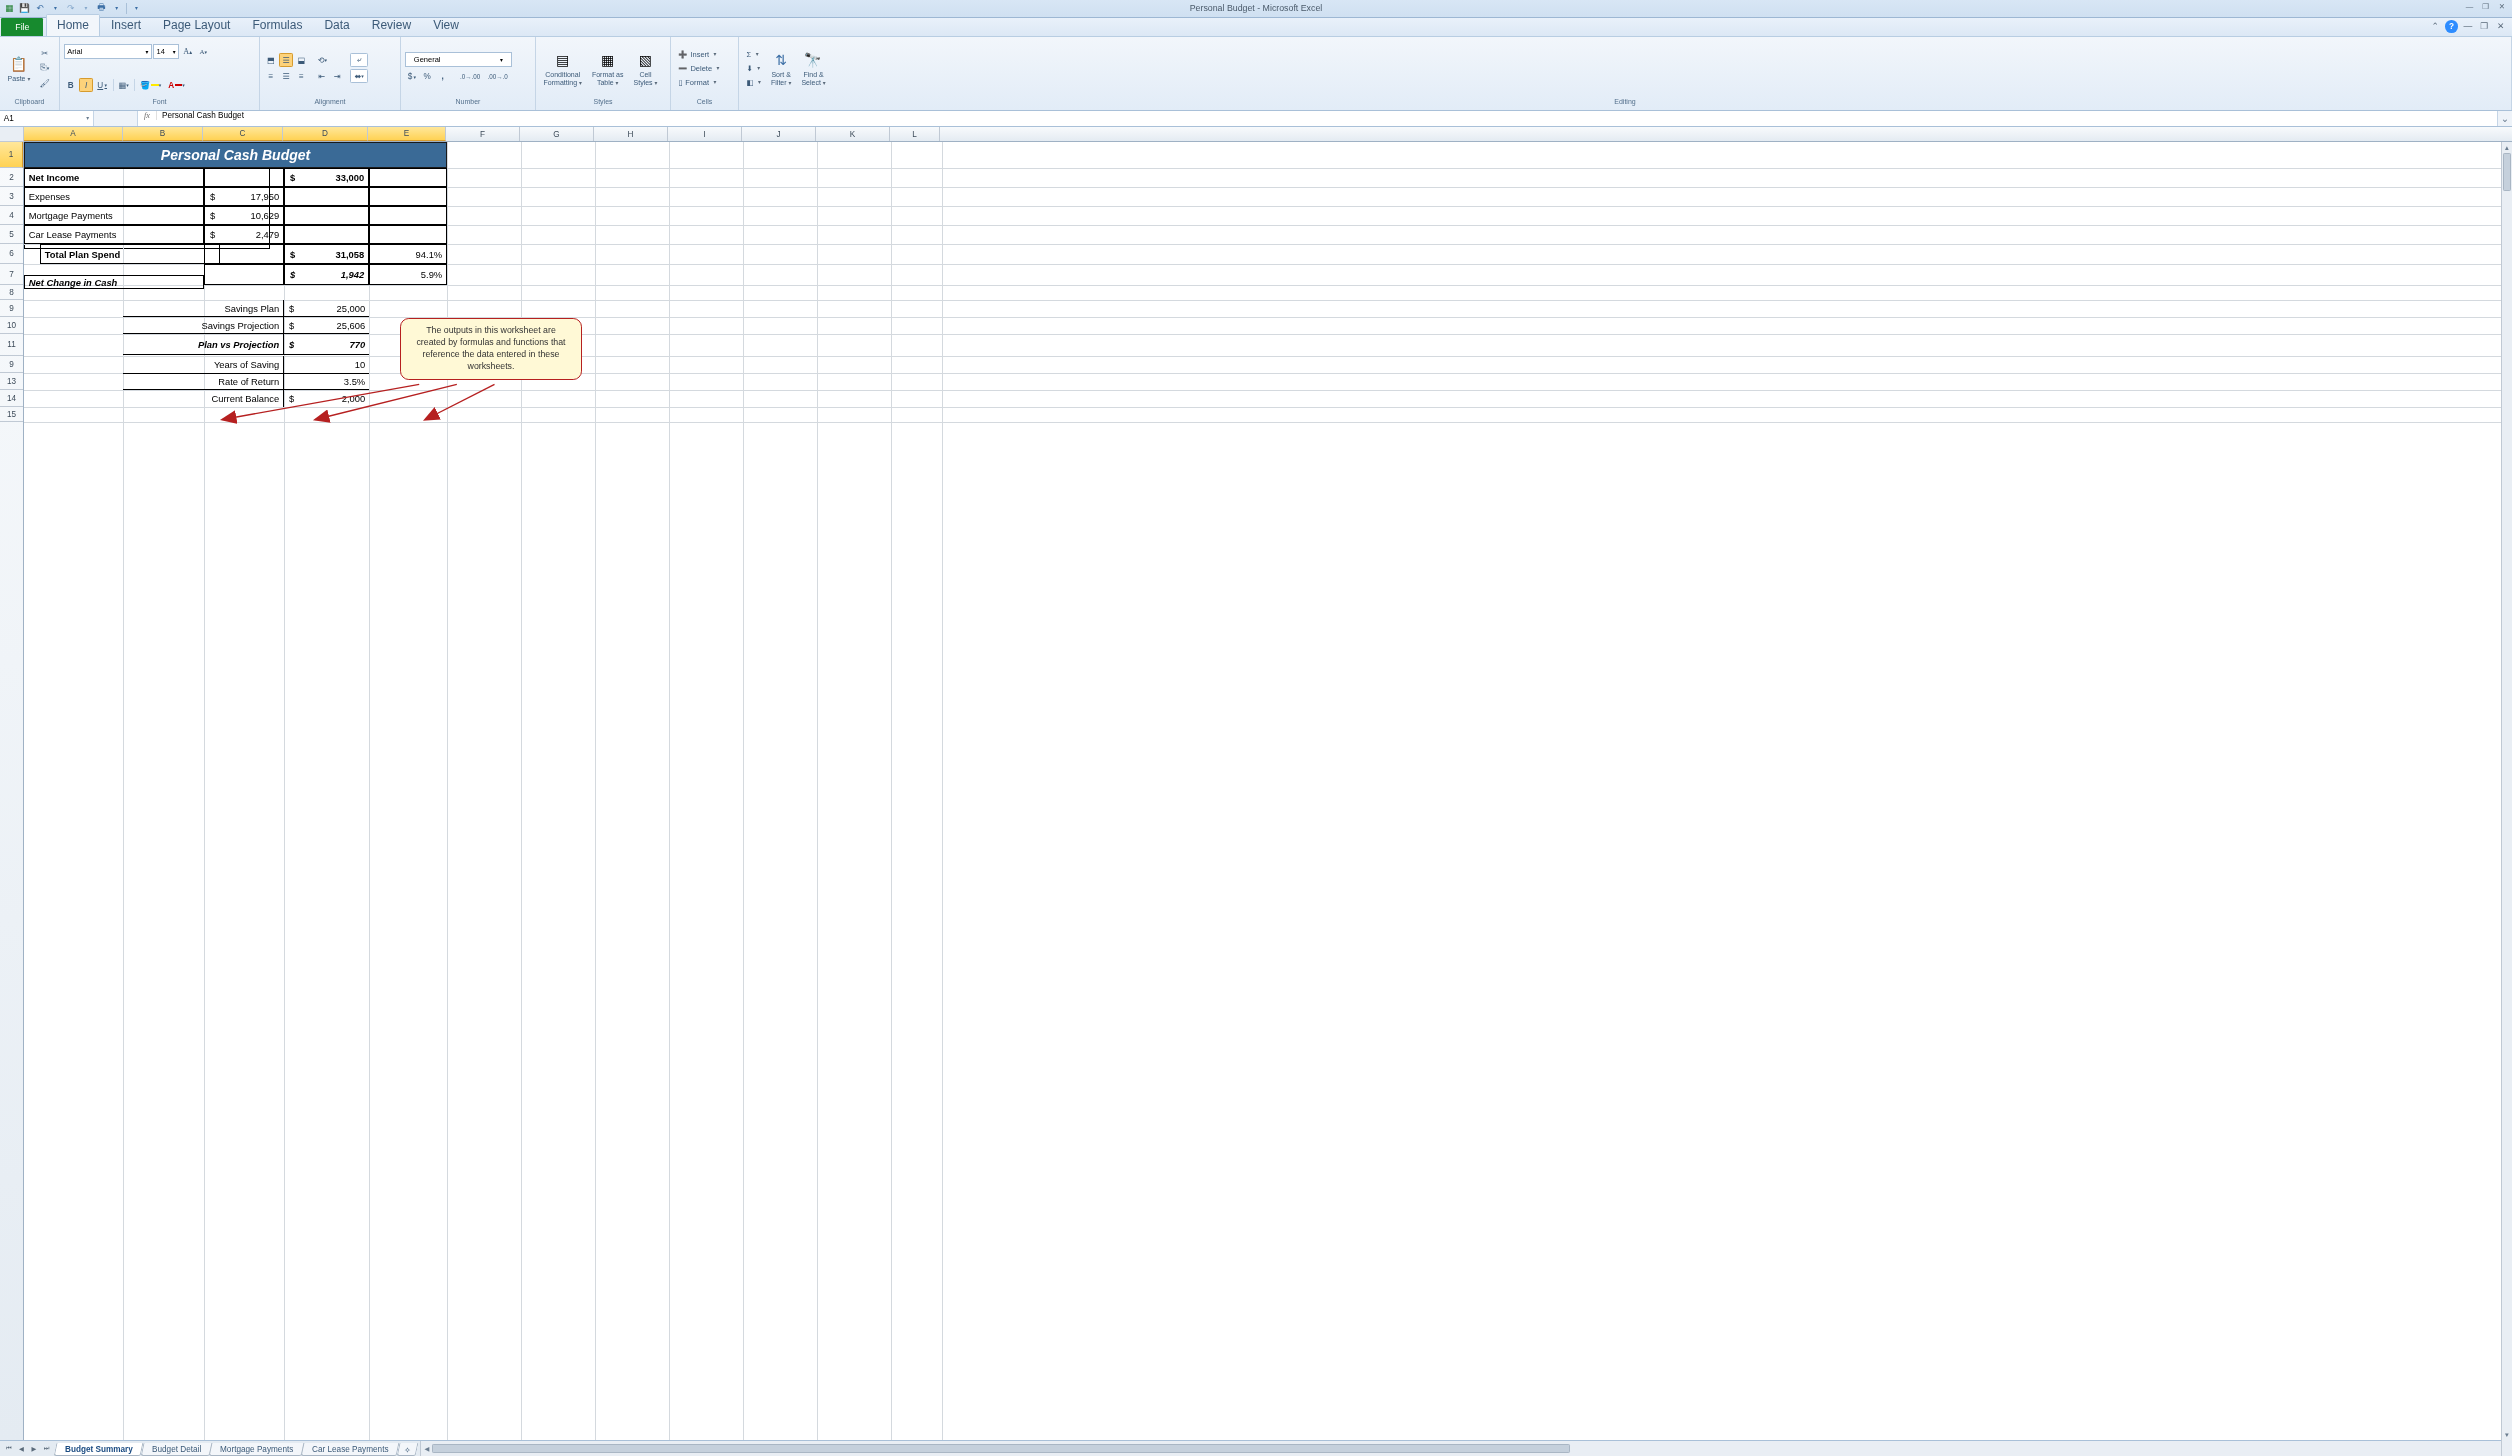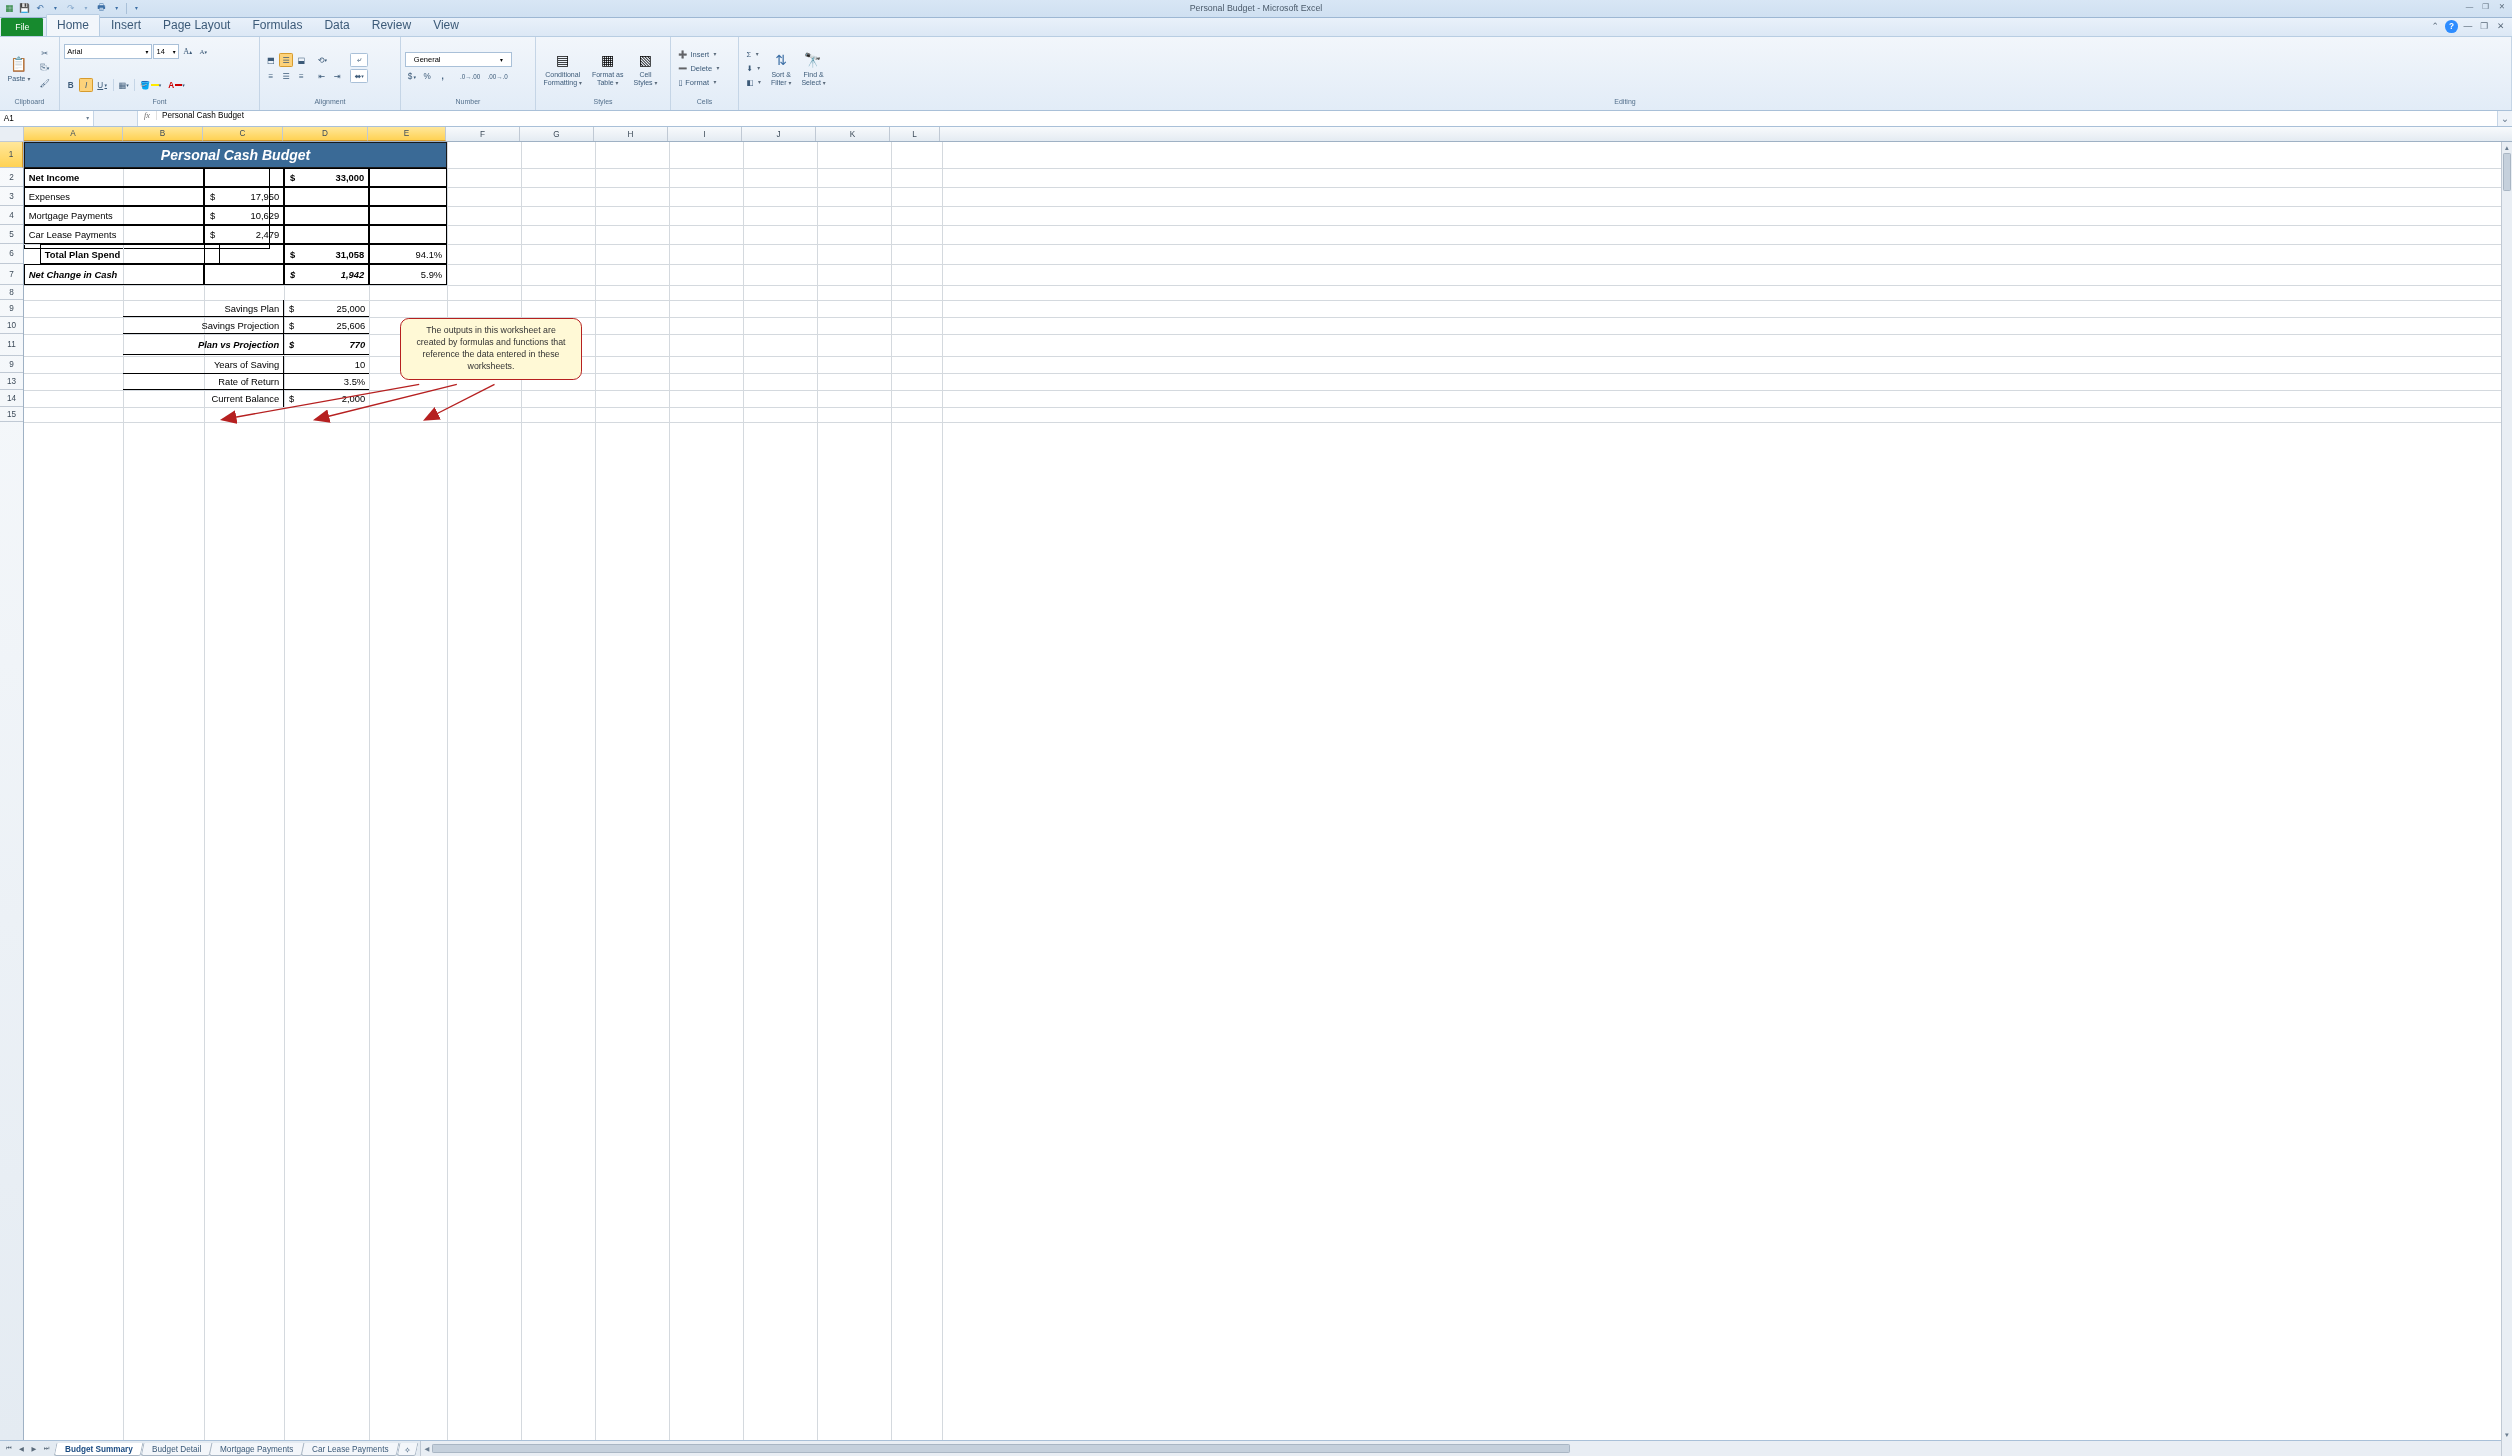--- a/index.html
+++ b/index.html
@@ -421,21 +421,21 @@
           </div>
           <div class="cell bord" style="left: 260px; top: 83px; width: 85px; height: 19px;"></div>
           <div class="cell bord" style="left: 345px; top: 83px; width: 78px; height: 19px;"></div>
           <div class="cell bord bold" style="left: 16px; top: 102px; width: 180px; height: 20px;">Total Plan Spend</div>
           <div class="cell bord" style="left: 180px; top: 102px; width: 80px; height: 20px;"></div>
           <div class="cell money bord bold" style="left: 260px; top: 102px; width: 85px; height: 20px;">
             <span class="cur">$</span>
             <span>31,058</span>
           </div>
           <div class="cell bord right" style="left: 345px; top: 102px; width: 78px; height: 20px;">94.1%</div>
-          <div class="cell bord bold ital" style="left: 0px; top: 122px; width: 180px; height: 21px;">Net Change in Cash</div>
+          <div class="cell bord bold ital" style="left: 0px; top: 133px; width: 180px; height: 14px;">Net Change in Cash</div>
           <div class="cell bord" style="left: 180px; top: 122px; width: 80px; height: 21.4px;"></div>
           <div class="cell money bord bold ital" style="left: 260px; top: 122px; width: 85px; height: 21.4px;">
             <span class="cur">$</span>
             <span>1,942</span>
           </div>
           <div class="cell bord right" style="left: 345px; top: 122px; width: 78px; height: 21.4px;">5.9%</div>
           <div class="dbl-box" style="left: 99px; top: 158px; width: 246px; height: 107px; pointer-events: none;"></div>
           <div class="cell right bord-r" style="left: 99px; top: 158px; width: 161px; height: 17px; border-bottom: 0.6px solid rgb(0, 0, 0);">Savings Plan</div>
           <div class="cell money" style="left: 260px; top: 158px; width: 85px; height: 17px; border-bottom: 0.6px solid rgb(0, 0, 0);">
             <span class="cur">$</span>

